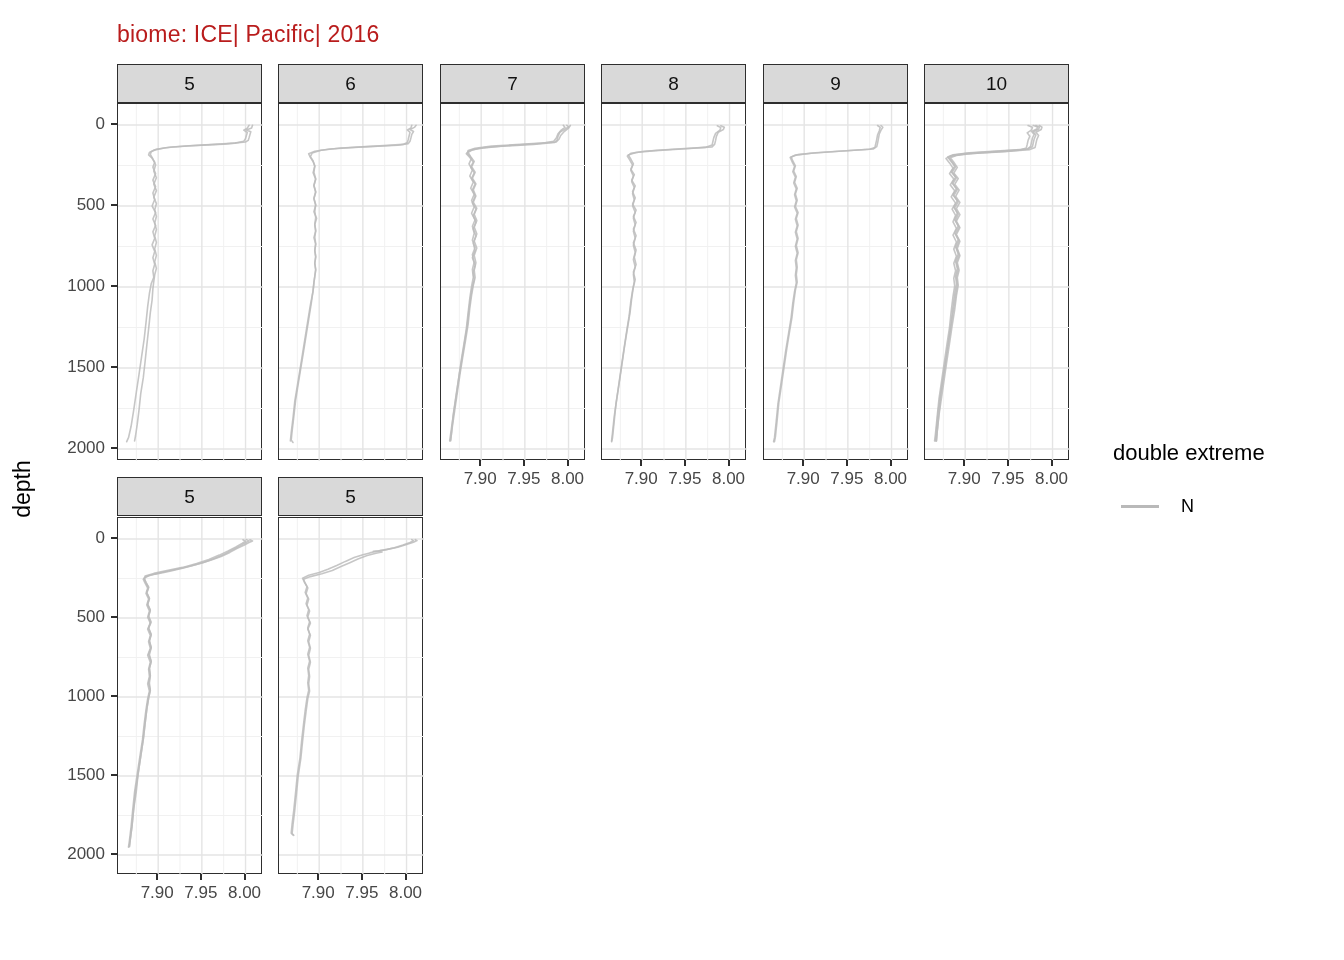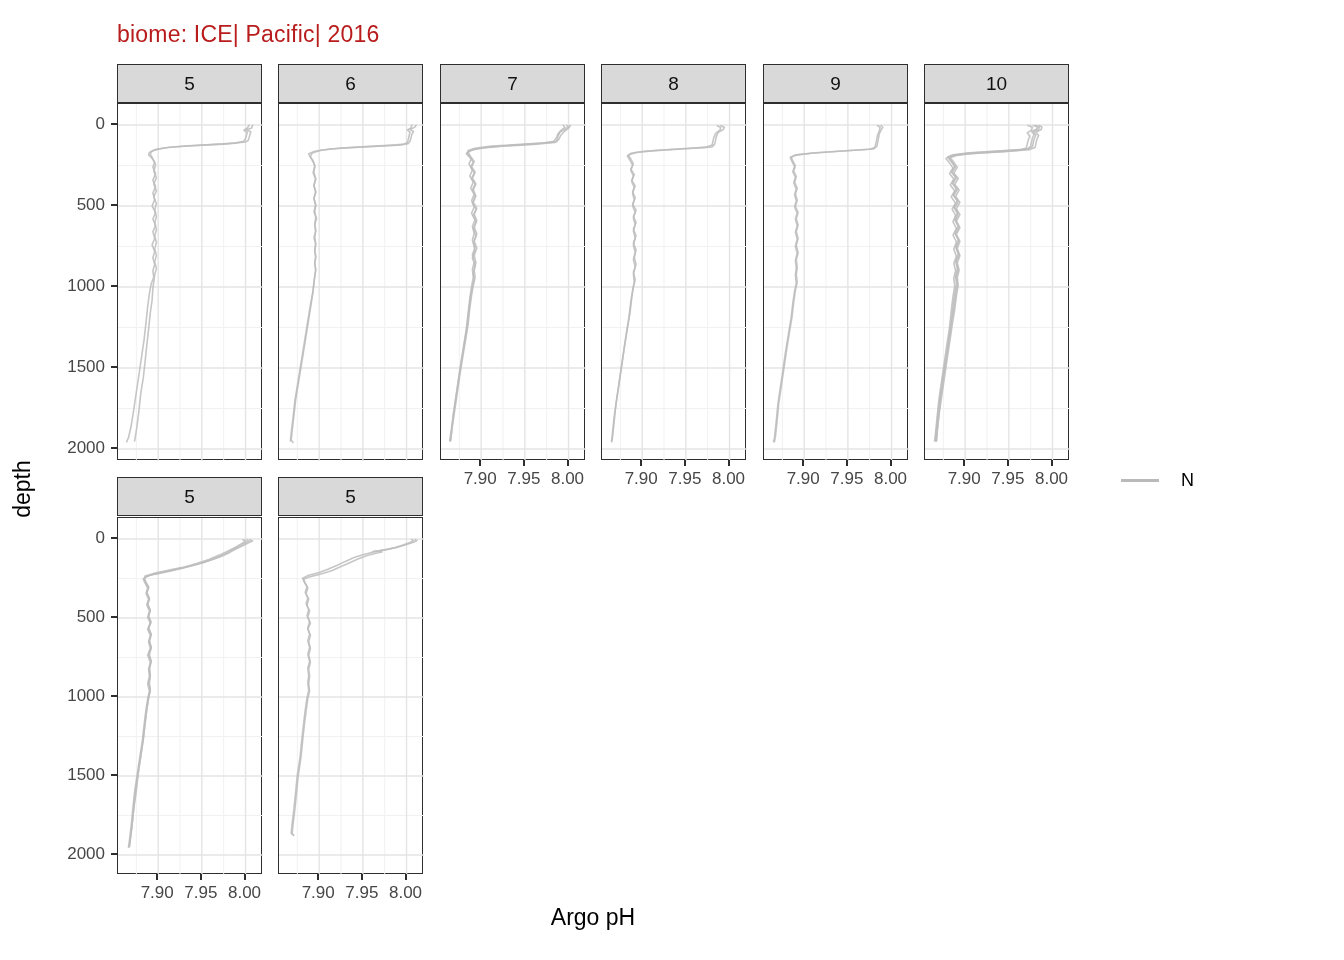--- a/index.html
+++ b/index.html
@@ -249,24 +249,24 @@
           <line x1="0" y1="100" x2="145" y2="100" stroke="#e4e4e4" stroke-width="1.4"></line>
           <line x1="0" y1="179" x2="145" y2="179" stroke="#e4e4e4" stroke-width="1.4"></line>
           <line x1="0" y1="258" x2="145" y2="258" stroke="#e4e4e4" stroke-width="1.4"></line>
           <line x1="0" y1="337" x2="145" y2="337" stroke="#e4e4e4" stroke-width="1.4"></line>
           <polyline points="136.3,21.6 138.0,22.6 134.5,24.2 127.5,26.5 118.8,29.2 108.3,31.4 99.6,32.7 94.3,33.3 103.1,34.0 97.0,35.2 88.2,37.6 79.5,40.8 70.8,44.7 62.0,48.6 53.3,52.6 42.8,55.8 31.4,58.6 24.5,61.3 26.2,65.2 28.8,70.0 27.1,75.5 29.7,81.0 28.0,87.0 30.6,93.0 28.8,99.1 31.4,105.1 28.8,111.1 31.4,117.4 29.7,123.7 31.4,130.3 29.7,137.3 31.4,144.2 29.7,151.2 30.6,158.5 29.7,165.7 30.6,173.0 28.8,180.6 27.1,193.2 25.3,207.4 23.6,223.2 21.8,240.6 19.2,258.0 17.5,275.4 15.7,292.8 14.0,307.0 13.1,315.7 14.8,317.3" fill="none" stroke="#bcbcbc" stroke-width="1.6" stroke-opacity="0.85" stroke-linejoin="round" stroke-linecap="round"></polyline>
           <polyline points="132.8,21.6 134.5,22.7 131.0,24.5 124.0,27.0 115.3,29.8 104.8,32.1 97.8,33.3 90.8,34.9 83.9,36.8 75.1,39.6 66.4,43.4 57.7,47.5 48.9,51.3 40.2,54.5 29.7,57.3 23.6,60.2 25.3,64.0 28.0,68.7 26.2,74.4 28.8,80.1 27.1,85.8 29.7,91.8 28.0,97.8 30.6,103.8 28.8,109.8 30.6,116.1 28.8,122.8 30.6,129.4 28.8,136.3 30.6,143.3 28.8,150.2 29.7,157.5 28.8,164.8 29.7,172.4 28.0,179.8 26.2,192.4 24.5,206.7 22.7,222.4 21.0,239.8 18.3,257.2 16.6,274.6 14.8,292.0 13.1,306.2 12.2,315.2 14.0,316.8" fill="none" stroke="#bcbcbc" stroke-width="1.6" stroke-opacity="0.85" stroke-linejoin="round" stroke-linecap="round"></polyline>
         </svg>
       </div>
     </div>
 
-  <div class="x-title">Argo pH</div>
   <div class="y-title">depth</div>
 
   <div class="legend">
+    <div class="legend-title">double extreme</div>
     <div class="legend-key-row">
       <div class="legend-key-line" style="background: rgb(185, 185, 185);"></div>
       <div class="legend-key-label">N</div>
     </div>
   </div>
 <div class="tick-mark" style="left: 111px; top: 123px; width: 6px; height: 2px;"></div>
     <div class="ytick-label" style="left: 35px; top: 114px;">0</div>
     <div class="tick-mark" style="left: 111px; top: 204px; width: 6px; height: 2px;"></div>
     <div class="ytick-label" style="left: 35px; top: 195px;">500</div>
     <div class="tick-mark" style="left: 111px; top: 285px; width: 6px; height: 2px;"></div>

